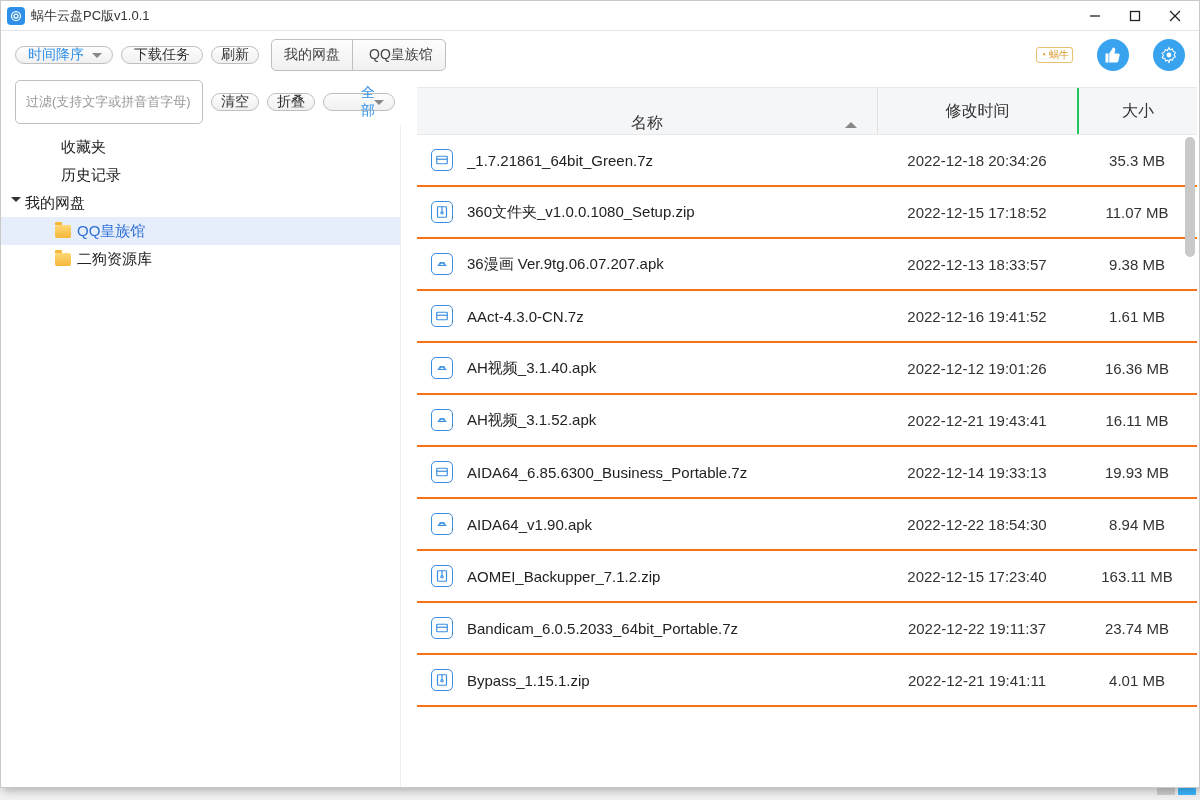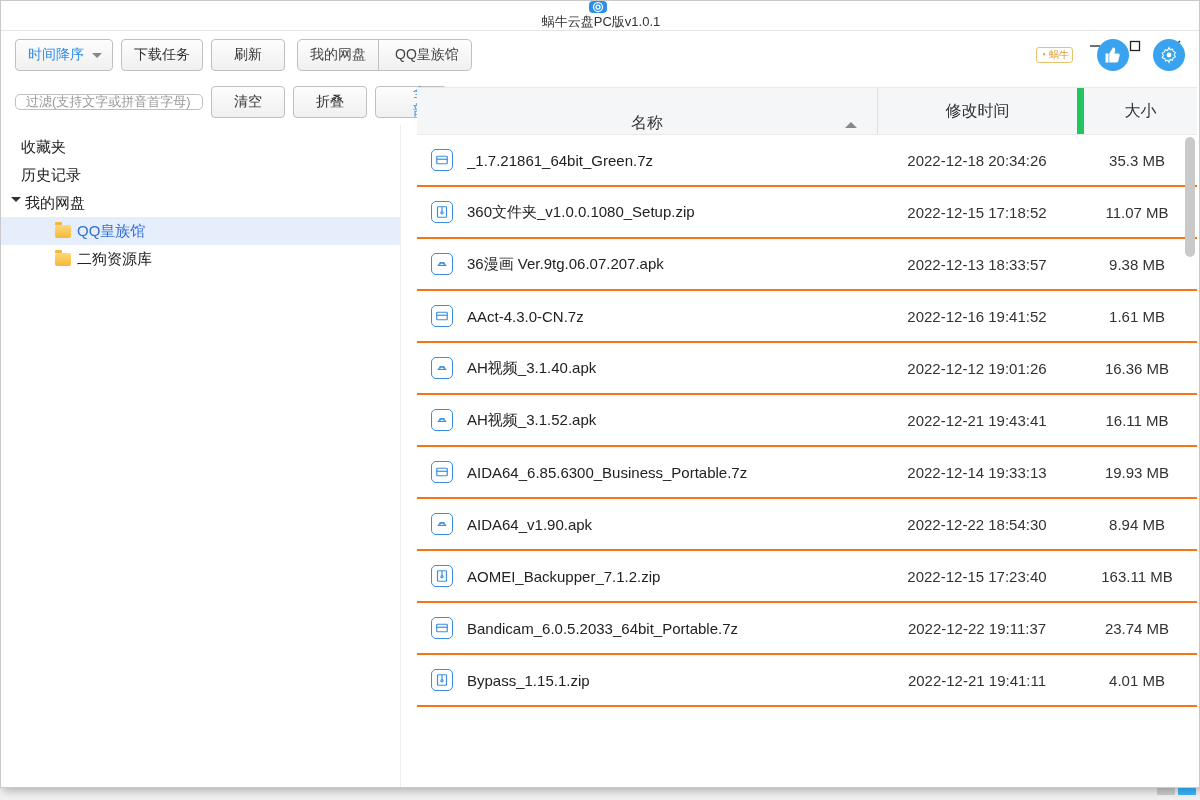--- a/index.html
+++ b/index.html
@@ -1,57 +1,57 @@
 <!DOCTYPE html>
 <html><head>
 <meta charset="utf-8">
 <style>
   * { box-sizing: border-box; margin: 0; padding: 0; }
   html, body { width: 1200px; height: 800px; overflow: hidden; font-family: "Microsoft YaHei", "PingFang SC", sans-serif; font-size: 14px; color: #222; background: #f0f0f0; }
   .window { position: relative; width: 1200px; height: 788px; background: #fff; border: 1px solid #c9c9c9; box-shadow: 3px 3px 8px rgba(0,0,0,0.25); display: flex; flex-direction: column; }
-  .titlebar { height: 30px; display: flex; align-items: center; padding: 0 4px 0 6px; border-bottom: 1px solid #e5e5e5; flex-direction: column; }
+  .titlebar { height: 30px; display: flex; align-items: center; padding: 0 4px 0 6px; border-bottom: 1px solid #e5e5e5; }
   .titlebar .appicon { width: 18px; height: 18px; border-radius: 4px; background: #2f8fe8; display: flex; align-items: center; justify-content: center; margin-right: 6px; }
   .titlebar .appicon svg { width: 12px; height: 12px; }
   .titlebar .title { font-size: 13px; color: #333; }
   .winbtns { margin-left: auto; display: flex; }
   .winbtn { width: 40px; height: 30px; display: flex; align-items: center; justify-content: center; }
   .winbtn svg { width: 12px; height: 12px; stroke: #222; stroke-width: 1.3; fill: none; }
   .toolbar { height: 48px; display: flex; align-items: center; padding: 0 14px; gap: 8px; }
-  .btn { height: 32px; padding: 0 12px; border: 1px solid #bfbfbf; border-radius: 4px; background: linear-gradient(#fdfdfd,#f0f0f0); display: flex; align-items: center; font-size: 14px; color: #333; cursor: default; }
+  .btn { height: 18px; padding: 0 12px; border: 1px solid #bfbfbf; border-radius: 12px; background: linear-gradient(#fdfdfd,#f0f0f0); display: flex; align-items: center; font-size: 14px; color: #333; cursor: default; }
   .btn.primary-txt { color: #2f8fe8; padding-right: 24px; position: relative; width: 98px; }
   .btn.primary-txt::after { content: ""; position: absolute; right: 10px; top: 50%; margin-top: -2px; border: 5px solid transparent; border-top-color: #888; }
-  .btn.sm { padding: 0 22px; }
+  .btn.sm { padding: 0 9px; }
   .btn.filter { color: #2f8fe8; padding-right: 26px; position: relative; width: 70px; justify-content: center; padding-left: 44px; }
   .btn.filter::after { content: ""; position: absolute; right: 10px; top: 50%; margin-top: -2px; border: 5px solid transparent; border-top-color: #888; }
   .breadcrumb-wrap { display: flex; align-items: center; margin-left: 4px; }
   .crumb { position: relative; height: 32px; display: flex; align-items: center; padding: 0 12px 0 16px; border: 1px solid #bfbfbf; background: linear-gradient(#fdfdfd,#f0f0f0); font-size: 14px; color: #444; }
   .crumb:first-child { border-radius: 5px 0 0 5px; padding-left: 12px; }
   .crumb:last-child { border-radius: 0 5px 5px 0; }
   .crumb + .crumb { margin-left: -1px; }
   .toolbar-right { margin-left: auto; display: flex; align-items: center; gap: 24px; }
   .circle-btn { width: 32px; height: 32px; border-radius: 50%; display: flex; align-items: center; justify-content: center; }
   .circle-btn.blue { background: #3aa3f0; }
   .circle-btn svg { width: 18px; height: 18px; }
   .subbar { height: 46px; display: flex; align-items: center; padding: 0 14px; gap: 8px; }
-  .searchbox { width: 188px; height: 16px; border: 1px solid #bfbfbf; border-radius: 5px; padding: 0 10px; font-size: 13px; color: #888; background: #fff; display: flex; align-items: center; }
+  .searchbox { width: 188px; height: 44px; border: 1px solid #bfbfbf; border-radius: 5px; padding: 0 10px; font-size: 13px; color: #888; background: #fff; display: flex; align-items: center; }
   .body { flex: 1; display: flex; min-height: 0; }
   .sidebar { width: 400px; border-right: 1px solid #eee; padding-top: 8px; overflow: hidden; }
-  .tree-item { height: 28px; display: flex; align-items: center; padding-left: 20px; font-size: 15px; color: #222; }
+  .tree-item { height: 28px; display: flex; align-items: center; padding-left: 60px; font-size: 15px; color: #222; }
   .tree-item.root { padding-left: 24px; position: relative; }
   .tree-item.root::before { content: ""; position: absolute; left: 12px; top: 50%; margin-top: -4px; border: 5px solid transparent; border-top-color: #333; transform: translateY(-1px); }
   .tree-item.root.exp::before { border: 5px solid transparent; border-left-color: #333; transform: rotate(90deg); left: 10px; margin-top: -6px; }
   .tree-item.child { padding-left: 54px; }
   .tree-item.selected { background: #e6eefc; color: #2f6fd4; }
   .folder-ico { width: 16px; height: 13px; margin-right: 6px; background: linear-gradient(#ffd877,#f6b73a); border-radius: 2px; position: relative; display: inline-block; flex-shrink: 0; }
   .folder-ico::before { content: ""; position: absolute; top: -3px; left: 0; width: 7px; height: 3px; background: #f6b73a; border-radius: 1px 1px 0 0; }
   .header-row { height: 48px; display: flex; align-items: flex-end; background: #f5f6f8; border-bottom: 1px solid #e9e9e9; border-top: 1px solid #e9e9e9; font-size: 16px; color: #333; }
   .col-name { flex: 1; text-align: center; position: relative; }
   .sort-arrow { position: absolute; right: 20px; top: 50%; margin-top: -5px; border: 6px solid transparent; border-bottom-color: #888; transform: translateY(-3px); }
   .col-date { width: 200px; text-align: center; border-left: 1px solid #e0e0e0; height: 100%; display: flex; align-items: center; justify-content: center; }
-  .col-size { width: 120px; text-align: center; border-left: 7px solid #22c55e; height: 100%; display: flex; align-items: center; justify-content: center; }
+  .col-size { width: 120px; text-align: center; border-left: 2px solid #22c55e; height: 100%; display: flex; align-items: center; justify-content: center; }
   .list { flex: 1; overflow: hidden; }
   .row { height: 52px; display: flex; align-items: center; border-bottom: 2px solid #f97316; padding-left: 14px; font-size: 15px; color: #222; }
   .row .ficon { width: 22px; height: 22px; border: 1.5px solid #3a8fe0; border-radius: 5px; margin-right: 14px; display: flex; align-items: center; justify-content: center; flex-shrink: 0; }
   .row .ficon svg { width: 12px; height: 12px; stroke: #3a8fe0; stroke-width: 1.6; fill: none; }
   .row .fname { flex: 1; white-space: nowrap; overflow: hidden; text-overflow: ellipsis; }
   .row .fdate { width: 200px; text-align: center; color: #333; }
   .row .fsize { width: 120px; text-align: center; color: #333; }
   .vscroll { position: absolute; right: 2px; top: 50px; width: 10px; height: 120px; background: #c9c9c9; border-radius: 5px; }
   .main-wrap { position: absolute; left: 416px; right: 2px; top: 86px; bottom: 2px; display: flex; flex-direction: column; }
   .small-indicator { height:10px; display:flex; justify-content:flex-end; padding-right:4px; gap:3px; }

